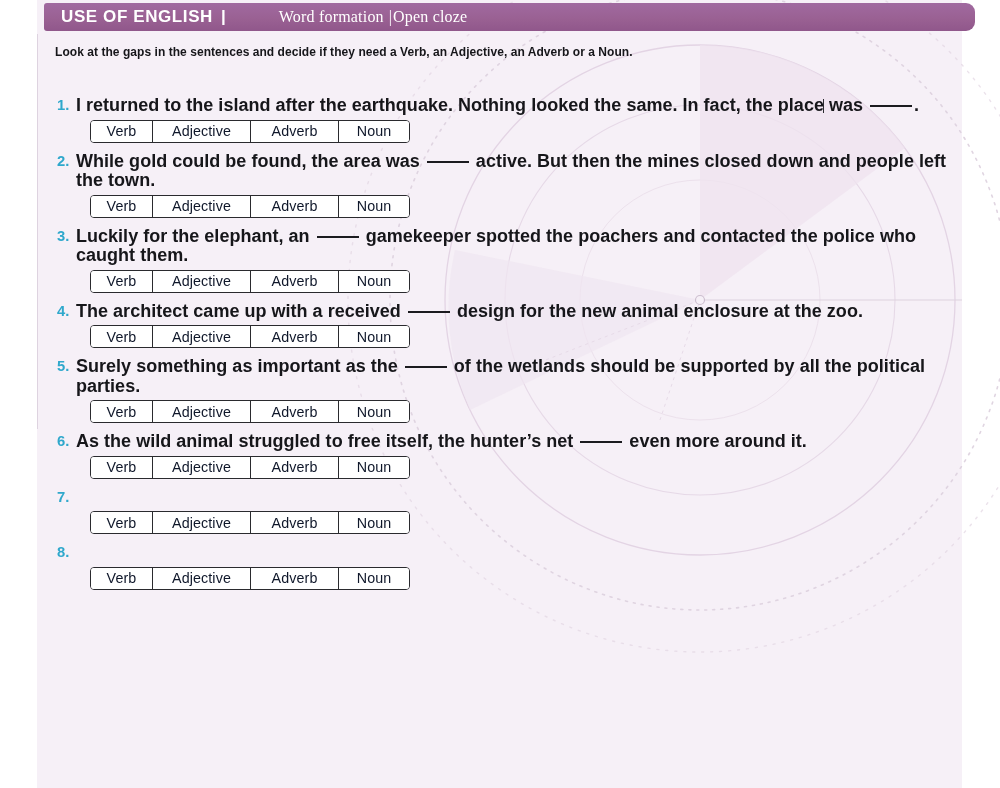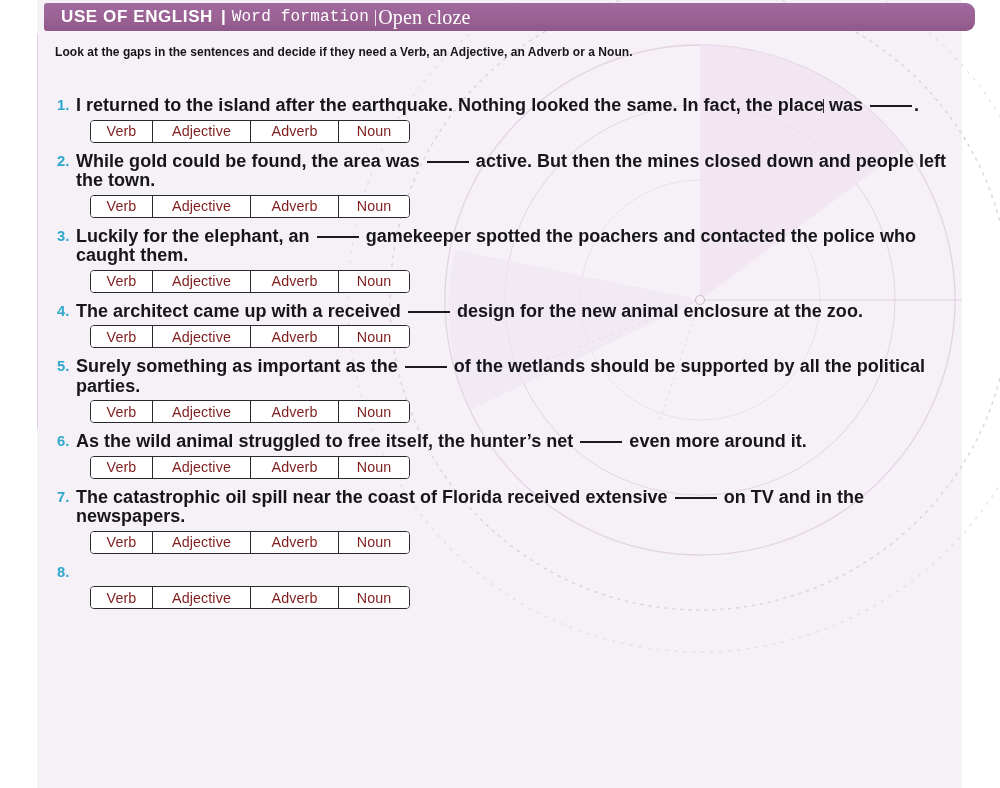--- a/index.html
+++ b/index.html
@@ -66,32 +66,33 @@
     font-size: 17px;
     font-weight: bold;
     letter-spacing: 0.6px;
   }
   #header-band .h-pipe {
     font-size: 17px;
     font-weight: bold;
     padding: 0 6px 0 8px;
   }
   #header-band .h-sub {
-    font-family: Liberation Mono, monospace;
+    font-family: Liberation Serif, serif;
     font-size: 16px;
     letter-spacing: 0.2px;
+    margin-left: 47px;
   }
   #header-band .h-pipe2 {
     font-family: "Liberation Serif", serif;
     font-size: 16px;
     padding: 0 1px 0 5px;
   }
   #header-band .h-sub2 {
     font-family: "Liberation Serif", serif;
-    font-size: 20px;
+    font-size: 16px;
     letter-spacing: 0.2px;
   }
 
   
   #instruction {
     position: absolute;
     left: 55px;
     top: 43px;
     width: 870px;
     font-size: 12px;
@@ -158,21 +159,21 @@
     background: #ffffff;
     overflow: hidden;
     height: 23px;
   }
 
   .options .opt {
     display: flex;
     align-items: center;
     justify-content: center;
     font-size: 14.3px;
-    color: #7f1d1d;
+    color: #0f172a;
     background: #ffffff;
     border-right: 1.4px solid #2a2a2e;
     padding: 0 9px;
     height: 100%;
     letter-spacing: 0.1px;
   }
   .options .opt:last-child { border-right: none; }
 
   .opt-verb      { min-width: 62px; }
   .opt-adjective { min-width: 98px; }
@@ -284,21 +285,20 @@
           <span class="q-num">6.</span>
           <span class="q-text"><span>As the wild animal struggled to free itself, the hunter’s net </span><span class="blank"></span><span> even more around it.</span></span>
         </div><div class="options">
           <div class="opt opt-verb">Verb</div>
           <div class="opt opt-adjective">Adjective</div>
           <div class="opt opt-adverb">Adverb</div>
           <div class="opt opt-noun">Noun</div>
         </div></div>
       <div class="question"><div class="q-body">
           <span class="q-num">7.</span>
-          <span class="q-text"><span>The catastrophic oil spill near the coast of Florida received extensive </span><span class="blank"></span><span> on TV and in the newspapers.</span></span>
         </div><div class="options">
           <div class="opt opt-verb">Verb</div>
           <div class="opt opt-adjective">Adjective</div>
           <div class="opt opt-adverb">Adverb</div>
           <div class="opt opt-noun">Noun</div>
         </div></div>
       <div class="question"><div class="q-body">
           <span class="q-num">8.</span>
         </div><div class="options">
           <div class="opt opt-verb">Verb</div>

